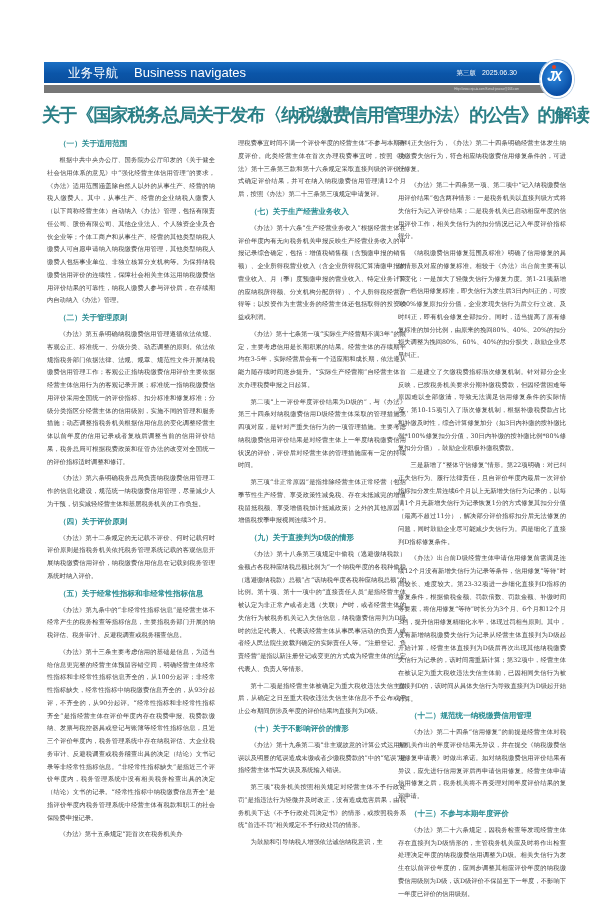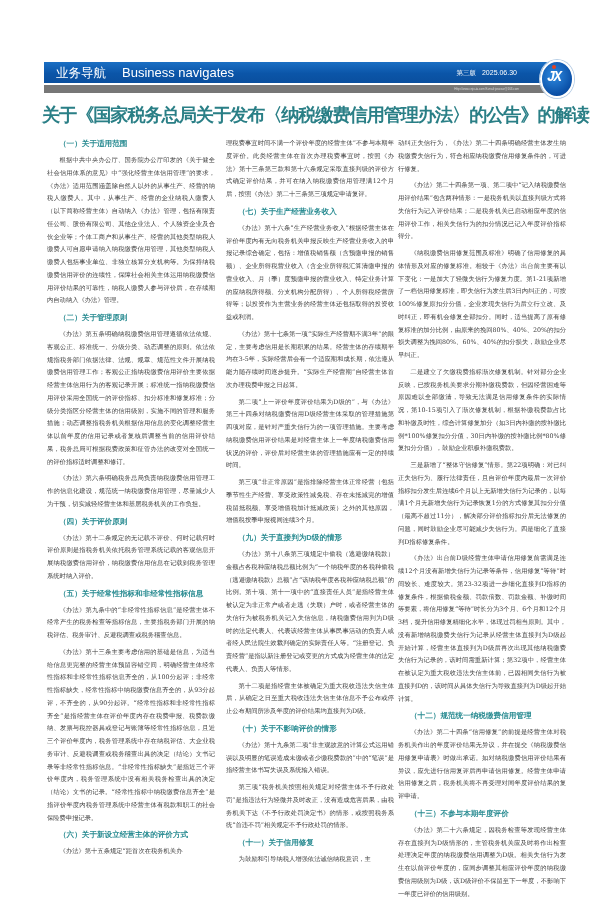--- a/index.html
+++ b/index.html
@@ -1,34 +1,34 @@
 <!DOCTYPE html>
 <html><head>
 <meta charset="utf-8">
 <style>
   html, body { margin: 0; padding: 0; background: #ffffff; }
   body { width: 600px; height: 900px; position: relative; overflow: hidden; font-family: "DejaVu Serif", serif; }
   .banner { position: absolute; left: 44px; top: 62px; width: 505px; height: 21px;
     background: linear-gradient(180deg, #1a6fc4 0%, #0b55a8 55%, #0a4f9e 100%); }
-  .banner-left { position: absolute; left: 12px; top: 1px; color: #ffffff; font-family: "DejaVu Sans", sans-serif; font-size: 12.5px; line-height: 19px; white-space: nowrap; }
+  .banner-left { position: absolute; left: 24px; top: 1px; color: #ffffff; font-family: "DejaVu Sans", sans-serif; font-size: 12.5px; line-height: 19px; white-space: nowrap; }
   .banner-left .en { margin-left: 16px; font-family: "Liberation Sans", sans-serif; font-size: 13px; }
   .banner-right { position: absolute; right: 32px; top: 2px; color: #ffffff; font-family: "DejaVu Sans", sans-serif; font-size: 6.5px; line-height: 17px; white-space: nowrap; }
   .banner-right .date { margin-left: 6px; font-family: "Liberation Sans", sans-serif; font-size: 7px; }
   .greybar { position: absolute; left: 44px; top: 85px; width: 505px; height: 8px; background: #777777; }
   .greybar-text { position: absolute; right: 30px; top: 0px; color: #d9d9d9; font-size: 3px; line-height: 8px; font-family: "Liberation Sans", sans-serif; white-space: nowrap; }
   .logo { position: absolute; left: 540px; top: 60px; width: 30px; height: 34px; border-radius: 50%;
     background: radial-gradient(circle at 40% 40%, #2e8ae0 0%, #0a4fa6 70%, #073d86 100%);
     border: 2px solid #ffffff; box-shadow: 0 0 0 1px #b9cfe6; }
   .logo-text { position: absolute; left: 5px; top: 7px; color: #ffffff; font-family: Liberation Mono, monospace; font-weight: bold; font-style: italic; font-size: 14px; letter-spacing: -2px; }
   .logo-dot { position: absolute; left: 10px; top: 3px; width: 4px; height: 4px; border-radius: 50%; background: #e8401c; }
   .title { position: absolute; left: 38px; top: 96px; width: 530px; height: 30px; color: #2a7f86;
     font-family: "DejaVu Sans", sans-serif; font-weight: bold; font-size: 18.2px; line-height: 30px; letter-spacing: -1.1px; white-space: nowrap; }
   .col { position: absolute; top: 137px; width: 168px; font-size: 6.3px; line-height: 12.75px; color: #3c3c3c; text-align: justify; }
   .col-1 { left: 47px; }
-  .col-2 { left: 226px; }
+  .col-2 { left: 238px; }
   .col-3 { left: 398px; }
   .col h3 { margin: 0 0 4px 0; padding-left: 12px; color: #2a8c92; font-family: Liberation Sans, sans-serif; font-weight: bold; font-size: 7.6px; line-height: 13px; white-space: nowrap; }
   .col p { margin: 0 0 4px 0; text-indent: 2em; }
 </style>
 </head>
 <body>
 
 <div class="banner">
   <div class="banner-left">
     <span>业务导航</span><span class="en">Business navigates</span>
@@ -51,37 +51,35 @@
     <h3>（一）关于适用范围</h3>
     <p>根据中共中央办公厅、国务院办公厅印发的《关于健全社会信用体系的意见》中“强化经营主体信用管理”的要求，《办法》适用范围涵盖除自然人以外的从事生产、经营的纳税人缴费人。其中，从事生产、经营的企业纳税人缴费人（以下简称经营主体）自动纳入《办法》管理，包括有限责任公司、股份有限公司、其他企业法人、个人独资企业及合伙企业等；个体工商户和从事生产、经营的其他类型纳税人缴费人可自愿申请纳入纳税缴费信用管理，其他类型纳税人缴费人包括事业单位、非独立核算分支机构等。为保持纳税缴费信用评价的连续性，保障社会相关主体运用纳税缴费信用评价结果的可靠性，纳税人缴费人参与评价后，在存续期内自动纳入《办法》管理。</p>
     <h3>（二）关于管理原则</h3>
     <p>《办法》第五条明确纳税缴费信用管理遵循依法依规、客观公正、标准统一、分级分类、动态调整的原则。依法依规指税务部门依据法律、法规、规章、规范性文件开展纳税缴费信用管理工作；客观公正指纳税缴费信用评价主要依据经营主体信用行为的客观记录开展；标准统一指纳税缴费信用评价采用全国统一的评价指标、扣分标准和修复标准；分级分类指区分经营主体的信用级别，实施不同的管理和服务措施；动态调整指税务机关根据信用信息的变化调整经营主体以前年度的信用记录或者复核后调整当前的信用评价结果，税务总局可根据税费政策和征管办法的改变对全国统一的评价指标适时调整和修订。</p>
     <p>《办法》第六条明确税务总局负责纳税缴费信用管理工作的信息化建设，规范统一纳税缴费信用管理，尽量减少人为干预，切实减轻经营主体和基层税务机关的工作负担。</p>
     <h3>（四）关于评价原则</h3>
     <p>《办法》第十二条规定的无记载不评价、何时记载何时评价原则是指税务机关依托税务管理系统记载的客观信息开展纳税缴费信用评价，纳税缴费信用信息在记载到税务管理系统时纳入评价。</p>
     <h3>（五）关于经常性指标和非经常性指标信息</h3>
     <p>《办法》第九条中的“非经常性指标信息”是经营主体不经常产生的税务检查等指标信息，主要指税务部门开展的纳税评估、税务审计、反避税调查或税务稽查信息。</p>
     <p>《办法》第十三条主要考虑信用的基础是信息，为适当给信息更完整的经营主体预留容错空间，明确经营主体经常性指标和非经常性指标信息齐全的，从100分起评；非经常性指标缺失，经常性指标中纳税缴费信息齐全的，从93分起评，不齐全的，从90分起评。“经常性指标和非经常性指标齐全”是指经营主体在评价年度内存在税费申报、税费款缴纳、发票与税控器具或登记与账簿等经常性指标信息，且近三个评价年度内，税务管理系统中存在纳税评估、大企业税务审计、反避税调查或税务稽查出具的决定（结论）文书记录等非经常性指标信息。“非经常性指标缺失”是指近三个评价年度内，税务管理系统中没有相关税务检查出具的决定（结论）文书的记录。“经常性指标中纳税缴费信息齐全”是指评价年度内税务管理系统中经营主体有税款和职工的社会保险费申报记录。</p>
-    <h3>（六）关于新设立经营主体的评价方式</h3>
     <p>《办法》第十五条规定“距首次在税务机关办</p>
   </div>
 <div class="col col-2">
     <p style="text-indent: 0px;">理税费事宜时间不满一个评价年度的经营主体”不参与本期年度评价。此类经营主体在首次办理税费事宜时，按照《办法》第十三条第三款和第十六条规定采取直接判级的评价方式确定评价结果，并可在纳入纳税缴费信用管理满12个月后，按照《办法》第二十三条第三项规定申请复评。</p>
     <h3>（七）关于生产经营业务收入</h3>
     <p>《办法》第十六条“生产经营业务收入”根据经营主体在评价年度内有无向税务机关申报反映生产经营业务收入的申报记录综合确定，包括：增值税销售额（含预缴申报的销售额）、企业所得税营业收入（含企业所得税汇算清缴申报的营业收入、月（季）度预缴申报的营业收入、特定业务计算的应纳税所得额、分支机构分配所得）、个人所得税经营所得等；以投资作为主营业务的经营主体还包括取得的投资收益或利润。</p>
     <p>《办法》第十七条第一项“实际生产经营期不满3年”的限定，主要考虑信用是长期积累的结果。经营主体的存续期平均在3-5年，实际经营后会有一个适应期和成长期，依法遵从能力随存续时间逐步提升。“实际生产经营期”自经营主体首次办理税费申报之日起算。</p>
     <p>第二项“上一评价年度评价结果为D级的”，与《办法》第三十四条对纳税缴费信用D级经营主体采取的管理措施第四项对应，是针对严重失信行为的一项管理措施。主要考虑纳税缴费信用评价结果是对经营主体上一年度纳税缴费信用状况的评价，评价后对经营主体的管理措施应有一定的持续时间。</p>
     <p>第三项“非正常原因”是指排除经营主体正常经营（包括季节性生产经营、享受政策性减免税、存在未抵减完的增值税留抵税额、享受增值税加计抵减政策）之外的其他原因，增值税按季申报视同连续3个月。</p>
     <h3>（九）关于直接判为D级的情形</h3>
     <p>《办法》第十八条第三项规定中偷税（逃避缴纳税款）金额占各税种应纳税总额比例为“一个纳税年度的各税种偷税（逃避缴纳税款）总额”占“该纳税年度各税种应纳税总额”的比例。第十项、第十一项中的“直接责任人员”是指经营主体被认定为非正常户或者走逃（失联）户时，或者经营主体的失信行为被税务机关记入失信信息，纳税缴费信用判为D级时的法定代表人、代表该经营主体从事民事活动的负责人或者经人民法院生效裁判确定的实际责任人等。“注册登记、负责经营”是指以新注册登记或变更的方式成为经营主体的法定代表人、负责人等情形。</p>
     <p>第十二项是指经营主体被确定为重大税收违法失信主体后，从确定之日至重大税收违法失信主体信息不予公布或停止公布期间所涉及年度的评价结果均直接判为D级。</p>
     <h3>（十）关于不影响评价的情形</h3>
     <p>《办法》第十九条第二项“非主观故意的计算公式运用错误以及明显的笔误造成未缴或者少缴税费款的”中的“笔误”是指经营主体书写失误及系统输入错误。</p>
     <p>第三项“税务机关按照相关规定对经营主体不予行政处罚”是指违法行为轻微并及时改正，没有造成危害后果，由税务机关下达《不予行政处罚决定书》的情形，或按照税务系统“首违不罚”相关规定不予行政处罚的情形。</p>
-    <h3>（十一）关于信用修复</h3>
     <p>为鼓励和引导纳税人增强依法诚信纳税意识，主</p>
   </div>
 <div class="col col-3">
     <p style="text-indent: 0px;">动纠正失信行为，《办法》第二十四条明确经营主体发生纳税缴费失信行为，符合相应纳税缴费信用修复条件的，可进行修复。</p>
     <p>《办法》第二十四条第一项、第二项中“记入纳税缴费信用评价结果”包含两种情形：一是税务机关以直接判级方式将失信行为记入评价结果；二是税务机关已启动相应年度的信用评价工作，相关失信行为的扣分情况已记入年度评价指标得分。</p>
     <p>《纳税缴费信用修复范围及标准》明确了信用修复的具体情形及对应的修复标准。相较于《办法》出台前主要有以下变化：一是加大了轻微失信行为修复力度。第1-21项新增了一档信用修复标准，即失信行为发生后3日内纠正的，可按100%修复原扣分分值，企业发现失信行为后立行立改、及时纠正，即有机会修复全部扣分。同时，适当提高了原有修复标准的加分比例，由原来的挽回80%、40%、20%的扣分损失调整为挽回80%、60%、40%的扣分损失，鼓励企业尽早纠正。</p>
     <p>二是建立了欠缴税费指标渐次修复机制。针对部分企业反映，已按税务机关要求分期补缴税费款，但因经营困难等原因难以全部缴清，导致无法满足信用修复条件的实际情况，第10-15项引入了渐次修复机制，根据补缴税费款占比和补缴及时性，综合计算修复加分（如3日内补缴的按补缴比例*100%修复扣分分值，30日内补缴的按补缴比例*80%修复扣分分值），鼓励企业积极补缴税费款。</p>
     <p>三是新增了“整体守信修复”情形。第22项明确：对已纠正失信行为、履行法律责任，且自评价年度内最后一次评价指标扣分发生后连续6个月以上无新增失信行为记录的，以每满1个月无新增失信行为记录恢复1分的方式修复其扣分分值（最高不超过11分），解决部分评价指标扣分后无法修复的问题，同时鼓励企业尽可能减少失信行为。四是细化了直接判D指标修复条件。</p>
     <p>《办法》出台前D级经营主体申请信用修复前需满足连续12个月没有新增失信行为记录等条件，信用修复“等待”时间较长、难度较大。第23-32项进一步细化直接判D指标的修复条件，根据偷税金额、罚款倍数、罚款金额、补缴时间等要素，将信用修复“等待”时长分为3个月、6个月和12个月3档，提升信用修复精细化水平，体现过罚相当原则。其中，没有新增纳税缴费失信行为记录从经营主体直接判为D级起开始计算，经营主体直接判为D级后再次出现其他纳税缴费失信行为记录的，该时间需重新计算；第32项中，经营主体在被认定为重大税收违法失信主体前，已因相同失信行为被直接判D的，该时间从具体失信行为导致直接判为D级起开始计算。</p>
     <h3>（十二）规范统一纳税缴费信用管理</h3>

